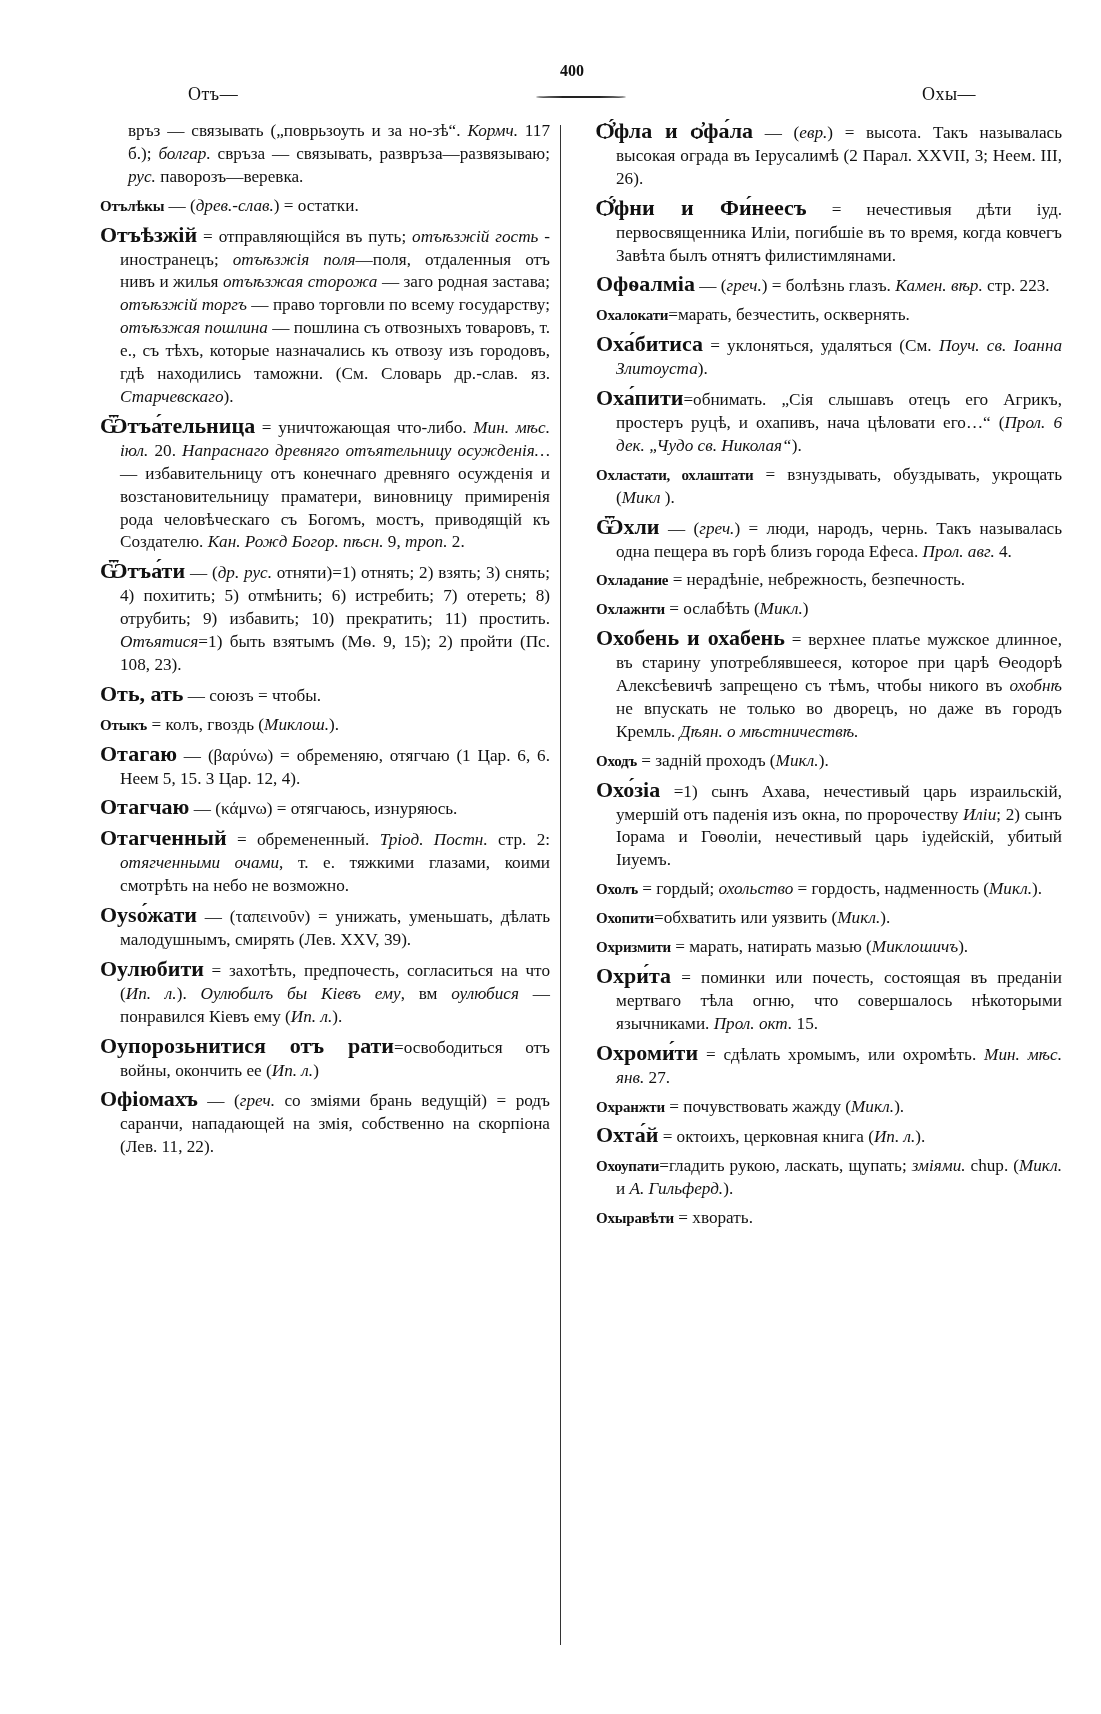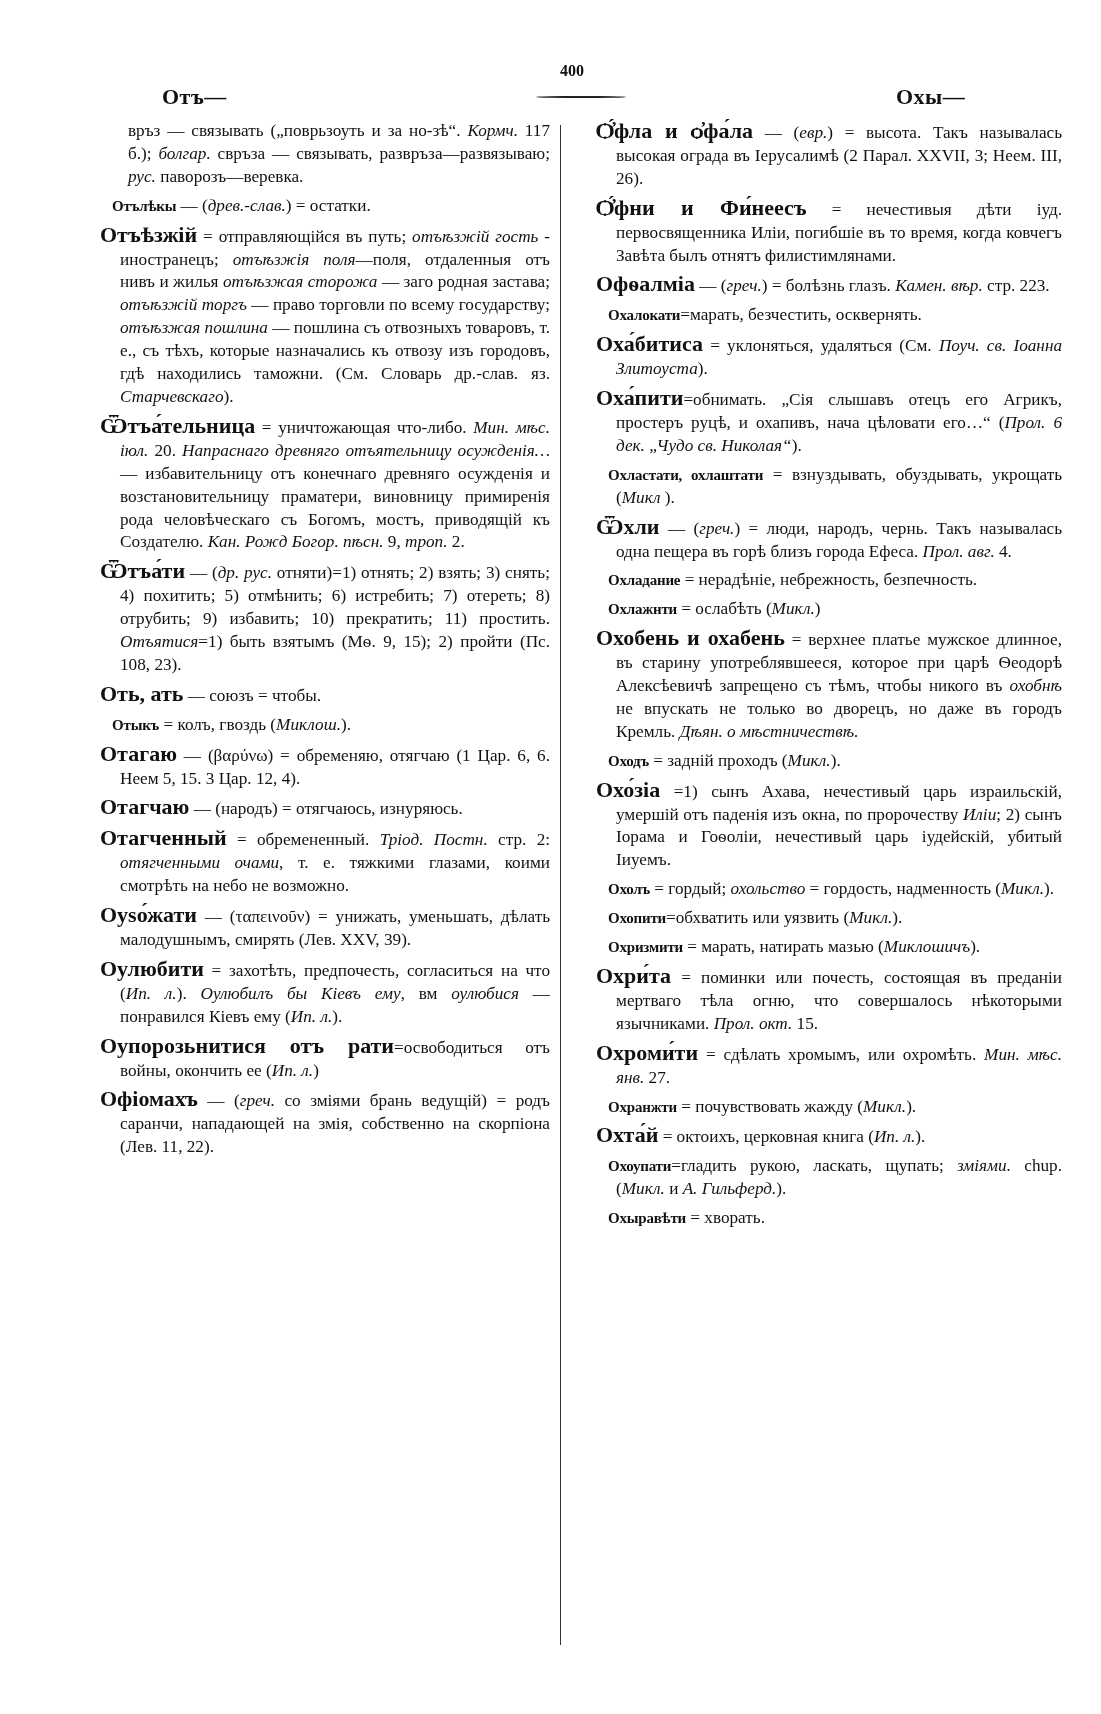--- a/index.html
+++ b/index.html
@@ -3,22 +3,22 @@
 <meta charset="utf-8">
 <style>
   html, body { margin: 0; padding: 0; background: #ffffff; }
   body {
     width: 1101px; height: 1714px; position: relative; overflow: hidden;
     font-family: "DejaVu Serif", "Liberation Serif", serif;
     color: #111111;
   }
   .page { position: absolute; left: 0; top: 0; width: 1101px; height: 1714px; }
   .running-head {
-    position: absolute; top: 84px; font-weight: bold; font-size: 22px;
-    font-family: "Liberation Serif", serif; letter-spacing: 0.5px;
+    position: absolute; top: 84px; font-weight: normal; font-size: 18px;
+    font-family: "Liberation Serif", serif; letter-spacing: 0.5px; margin-left: 26px;
   }
   .rh-left { left: 162px; }
   .rh-right { left: 896px; }
   .page-number {
     position: absolute; top: 62px; left: 560px; font-weight: bold; font-size: 16px;
     font-family: "Liberation Serif", serif;
   }
   .page-rule {
     position: absolute; top: 96px; left: 536px; width: 90px; height: 0;
     border-top: 2px solid #222; border-radius: 50%;
@@ -29,21 +29,21 @@
   }
   .column {
     position: absolute; top: 120px; font-size: 17.2px; line-height: 22.9px;
     font-family: "Liberation Serif", serif;
   }
   .col-left { left: 100px; width: 450px; }
   .col-right { left: 596px; width: 466px; }
   .entry { margin: 0 0 6px 0; padding-left: 20px; text-indent: -20px; text-align: justify; }
   .entry.cont { padding-left: 28px; text-indent: 0; }
   .hw { font-weight: bold; font-size: 22px; }
-  .hw.small { font-size: 15px; letter-spacing: -0.2px; margin-left: 12px; }
+  .hw.small { font-size: 15px; letter-spacing: -0.2px; }
   .hw.large { font-size: 22px; }
   .it { font-style: italic; }
   .def { }
 </style>
 </head>
 <body>
 
 <div class="page">
   <div class="running-head rh-left">Отъ—</div>
   <div class="page-number">400</div>
@@ -52,21 +52,21 @@
 
   <div class="column col-left" id="col-left">
       <p class="entry cont"><span class="def">връз — связывать („поврьзоуть и за но-зѣ“. </span><span class="it">Кормч.</span><span class="def"> 117 б.); </span><span class="it">болгар.</span><span class="def"> свръза — связывать, развръза—развязываю; </span><span class="it">рус.</span><span class="def"> паворозъ—веревка.</span></p>
       <p class="entry"><span class="hw small">Отълѣкы</span><span class="def"> — (</span><span class="it">древ.-слав.</span><span class="def">) = остатки.</span></p>
       <p class="entry"><span class="hw large">Отъѣзжій</span><span class="def"> = отправляющійся въ путь; </span><span class="it">отъѣзжій гость</span><span class="def"> - иностранецъ; </span><span class="it">отъѣзжія поля</span><span class="def">—поля, отдаленныя отъ нивъ и жилья </span><span class="it">отъѣзжая сторожа</span><span class="def"> — заго родная застава; </span><span class="it">отъѣзжій торгъ</span><span class="def"> — право торговли по всему государству; </span><span class="it">отъѣзжая пошлина</span><span class="def"> — пошлина съ отвозныхъ товаровъ, т. е., съ тѣхъ, которые назначались къ отвозу изъ городовъ, гдѣ находились таможни. (См. Словарь др.-слав. яз. </span><span class="it">Старчевскаго</span><span class="def">).</span></p>
       <p class="entry"><span class="hw large">Ѿтъа́тельница</span><span class="def"> = уничтожающая что-либо. </span><span class="it">Мин. мѣс. іюл.</span><span class="def"> 20. </span><span class="it">Напраснаго древняго отъятельницу осужденія…</span><span class="def">— избавительницу отъ конечнаго древняго осужденія и возстановительницу праматери, виновницу примиренія рода человѣческаго съ Богомъ, мостъ, приводящій къ Создателю. </span><span class="it">Кан. Рожд Богор. пѣсн.</span><span class="def"> 9, </span><span class="it">троп.</span><span class="def"> 2.</span></p>
       <p class="entry"><span class="hw large">Ѿтъа́ти</span><span class="def"> — (</span><span class="it">др. рус.</span><span class="def"> отняти)=1) отнять; 2) взять; 3) снять; 4) похитить; 5) отмѣнить; 6) истребить; 7) отереть; 8) отрубить; 9) избавить; 10) прекратить; 11) простить. </span><span class="it">Отъятися</span><span class="def">=1) быть взятымъ (Мѳ. 9, 15); 2) пройти (Пс. 108, 23).</span></p>
       <p class="entry"><span class="hw">Оть, ать</span><span class="def"> — союзъ = чтобы.</span></p>
       <p class="entry"><span class="hw small">Отыкъ</span><span class="def"> = колъ, гвоздь (</span><span class="it">Миклош.</span><span class="def">).</span></p>
       <p class="entry"><span class="hw">Отагаю</span><span class="def"> — (βαρύνω) = обременяю, отягчаю (1 Цар. 6, 6. Неем 5, 15. 3 Цар. 12, 4).</span></p>
-      <p class="entry"><span class="hw">Отагчаю</span><span class="def"> — (народъ) = отягчаюсь, изнуряюсь.</span></p>
+      <p class="entry"><span class="hw">Отагчаю</span><span class="def"> — (κάμνω) = отягчаюсь, изнуряюсь.</span></p>
       <p class="entry"><span class="hw">Отагченный</span><span class="def"> = обремененный. </span><span class="it">Тріод. Постн.</span><span class="def"> стр. 2: </span><span class="it">отягченными очами</span><span class="def">, т. е. тяжкими глазами, коими смотрѣть на небо не возможно.</span></p>
       <p class="entry"><span class="hw">Оуѕо́жати</span><span class="def"> — (ταπεινοῦν) = унижать, уменьшать, дѣлать малодушнымъ, смирять (Лев. XXV, 39).</span></p>
       <p class="entry"><span class="hw">Оулюбити</span><span class="def"> = захотѣть, предпочесть, согласиться на что (</span><span class="it">Ип. л.</span><span class="def">). </span><span class="it">Оулюбилъ бы Кіевъ ему</span><span class="def">, вм </span><span class="it">оулюбися</span><span class="def"> — понравился Кіевъ ему (</span><span class="it">Ип. л.</span><span class="def">).</span></p>
       <p class="entry"><span class="hw">Оупорозьнитися отъ рати</span><span class="def">=освободиться отъ войны, окончить ее (</span><span class="it">Ип. л.</span><span class="def">)</span></p>
       <p class="entry"><span class="hw">Офіомахъ</span><span class="def"> — (</span><span class="it">греч.</span><span class="def"> со зміями брань ведущій) = родъ саранчи, нападающей на змія, собственно на скорпіона (Лев. 11, 22).</span></p>
     </div>
   <div class="divider"></div>
   <div class="column col-right" id="col-right">
       <p class="entry"><span class="hw">Ѻ҆́фла и ѻ҆фа́ла</span><span class="def"> — (</span><span class="it">евр.</span><span class="def">) = высота. Такъ называлась высокая ограда въ Іерусалимѣ (2 Парал. XXVII, 3; Неем. III, 26).</span></p>
       <p class="entry"><span class="hw">Ѻ҆́фни и Фи́неесъ</span><span class="def"> = нечестивыя дѣти іуд. первосвященника Иліи, погибшіе въ то время, когда ковчегъ Завѣта былъ отнятъ филистимлянами.</span></p>

